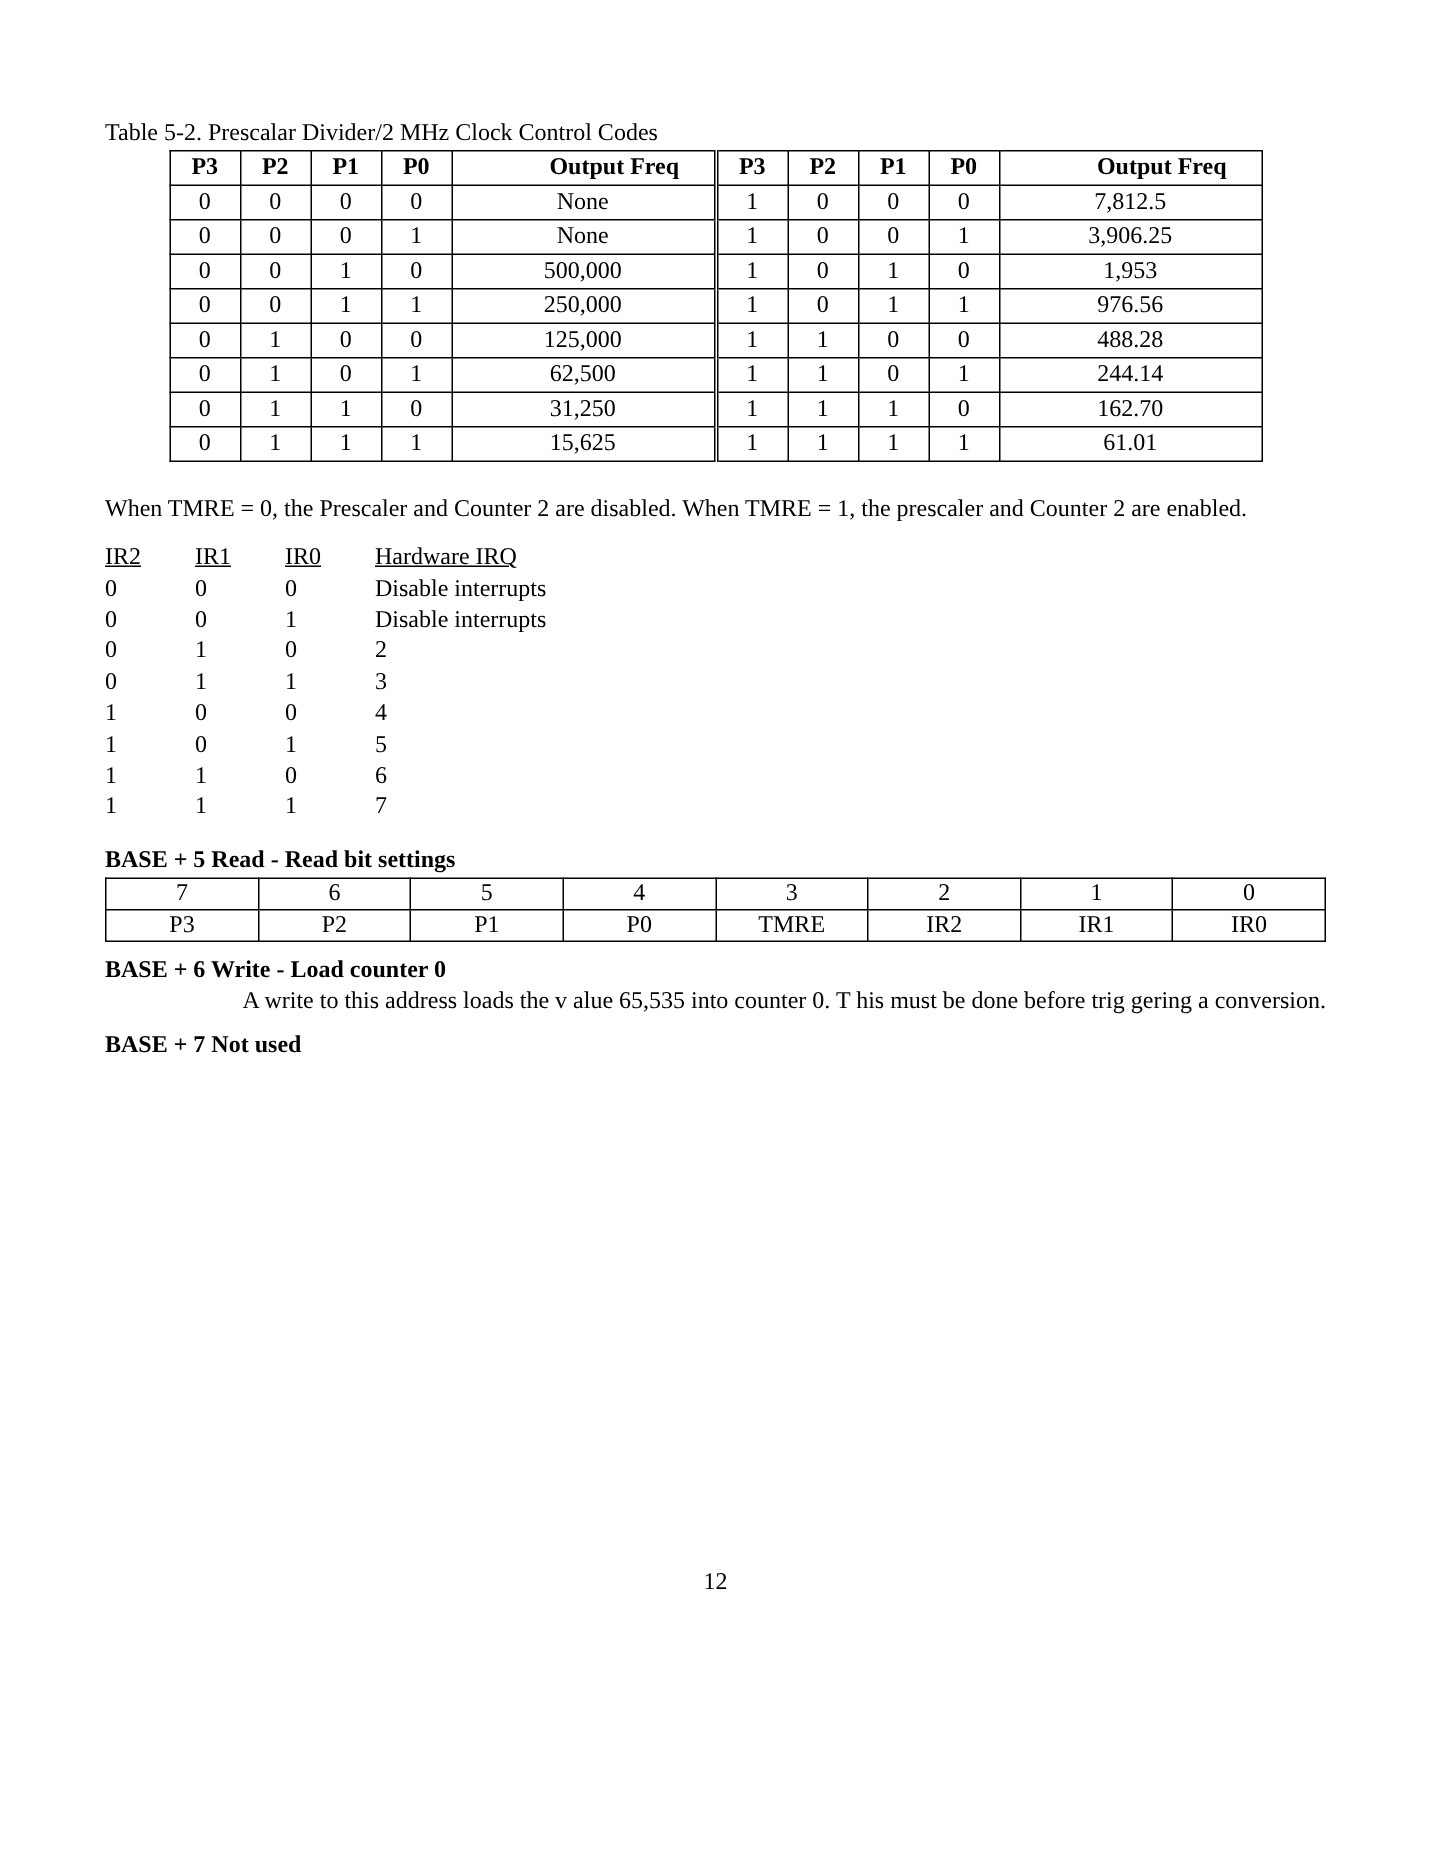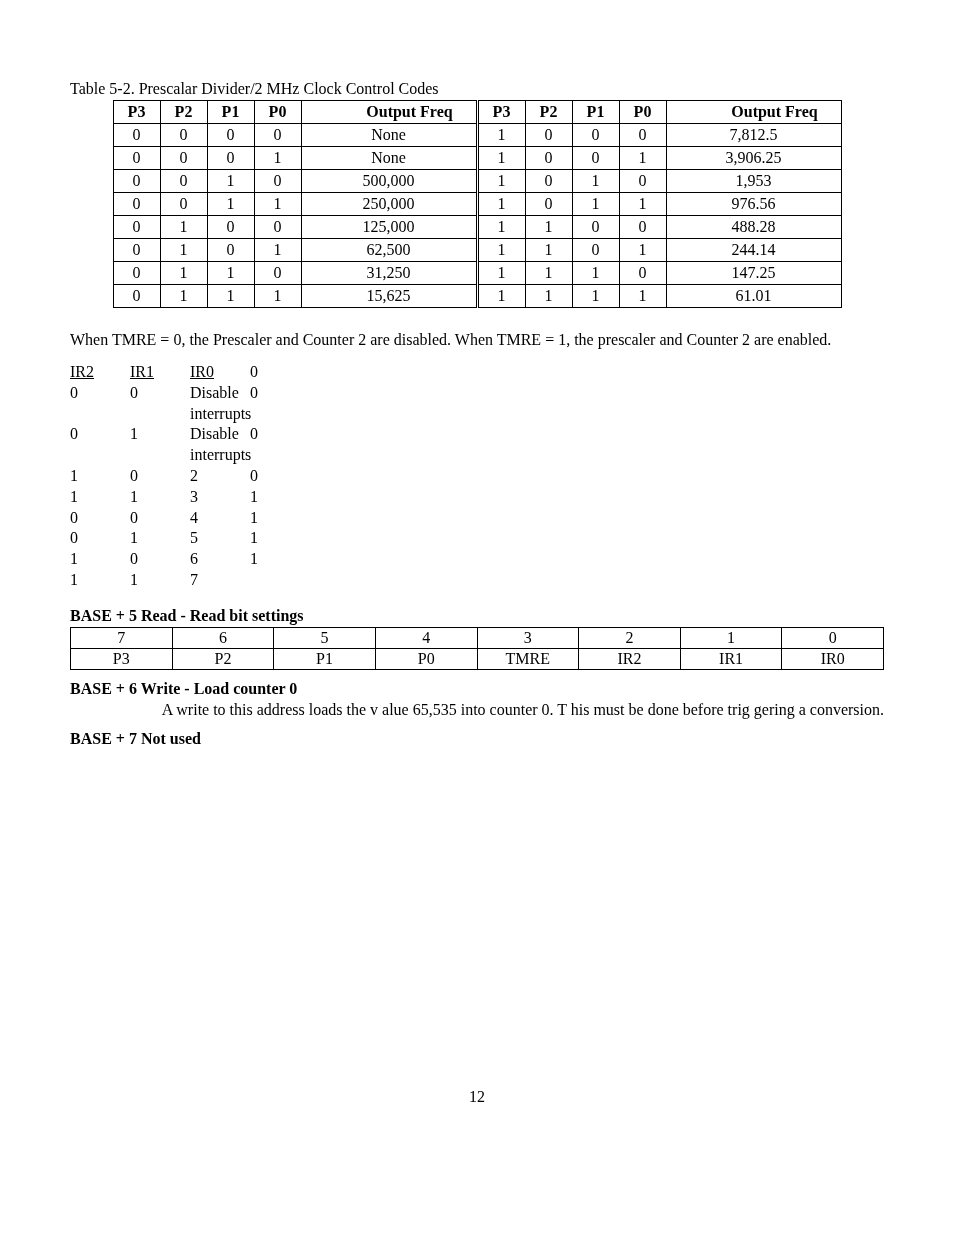--- a/index.html
+++ b/index.html
@@ -175,21 +175,21 @@
   <tr>
         <td>0</td>
         <td>1</td>
         <td>1</td>
         <td>0</td>
         <td>31,250</td>
         <td class="dbl-left">1</td>
         <td>1</td>
         <td>1</td>
         <td>0</td>
-        <td>147.25</td>
+        <td>162.70</td>
       </tr>
   <tr>
         <td>0</td>
         <td>1</td>
         <td>1</td>
         <td>1</td>
         <td>15,625</td>
         <td class="dbl-left">1</td>
         <td>1</td>
         <td>1</td>
@@ -198,20 +198,21 @@
       </tr>
 </tbody>
   </table>
 
 <div class="para">When TMRE = 0, the Prescaler and Counter 2 are  disabled.  When TMRE = 1, the prescaler and Counter 2 are enabled.</div>
 
 <div class="irq-grid">
   <div class="hdr">IR2</div>
   <div class="hdr">IR1</div>
   <div class="hdr">IR0</div>
+  <div class="hdr">Hardware IRQ</div>
   <div>0</div>
     <div>0</div>
     <div>0</div>
     <div>Disable interrupts</div>
   <div>0</div>
     <div>0</div>
     <div>1</div>
     <div>Disable interrupts</div>
   <div>0</div>
     <div>1</div>

